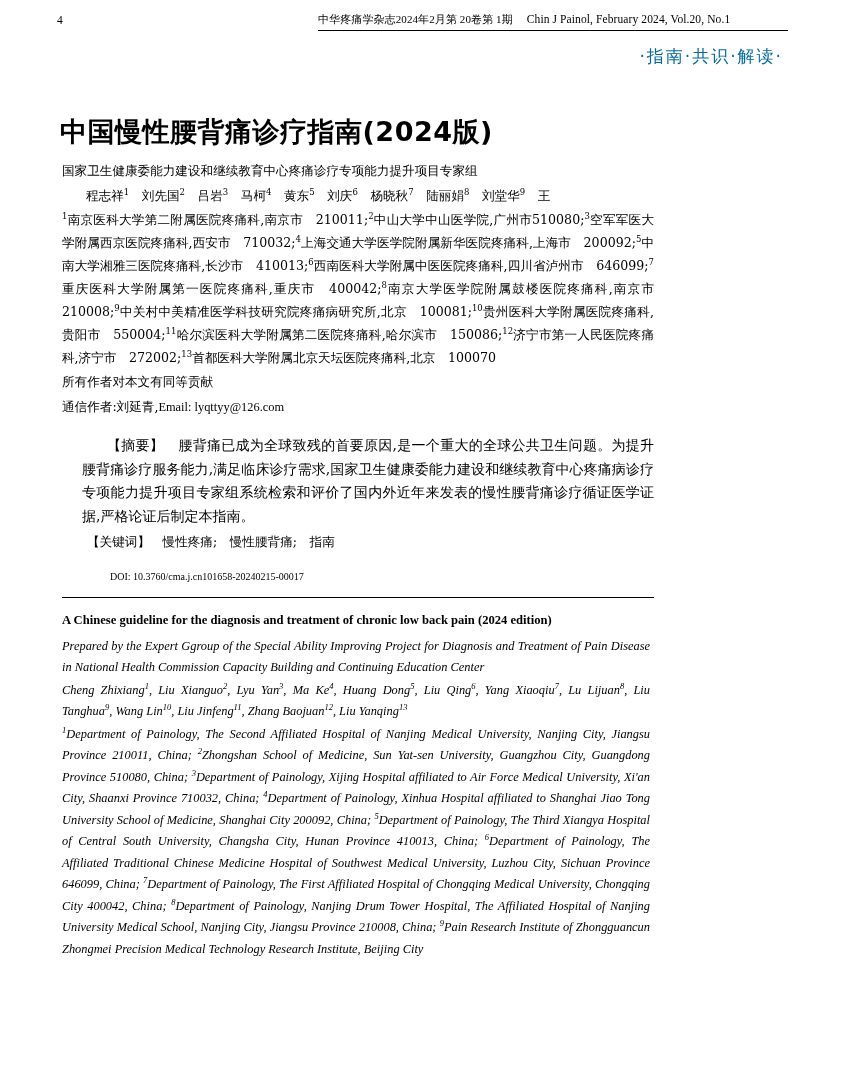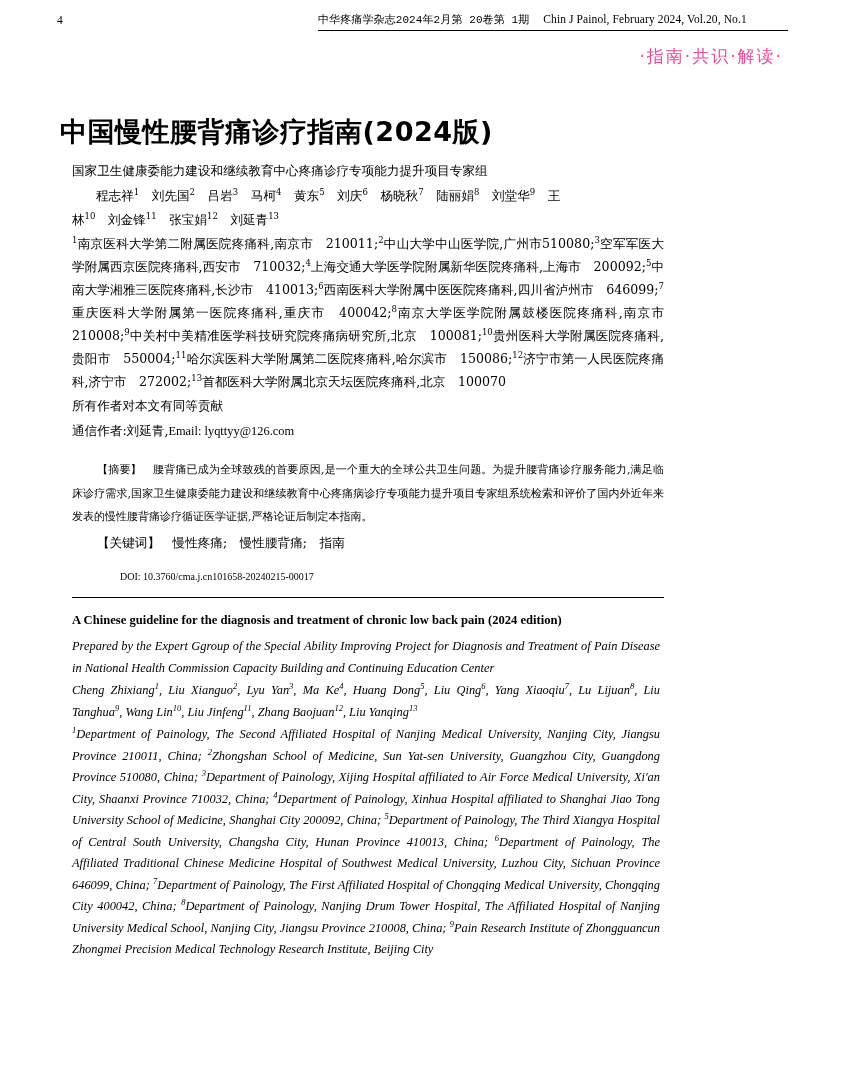--- a/index.html
+++ b/index.html
@@ -40,21 +40,21 @@
   .rh-center {
     position: absolute;
     left: 318px;
     top: 2px;
     width: 470px;
     font-size: 11.5px;
     letter-spacing: 0.1px;
     white-space: nowrap;
   }
   .rh-center .cn {
-    font-family: Liberation Mono, monospace;
+    font-family: Liberation Serif, serif;
     font-size: 11px;
   }
   .rh-center .en {
     font-family: "Liberation Serif", serif;
     font-size: 11.5px;
     margin-left: 14px;
   }
   .rh-rule {
     position: absolute;
     left: 318px;
@@ -63,38 +63,38 @@
     border-bottom: 1px solid #000;
   }
   
   .category {
     position: absolute;
     top: 45px;
     right: 62px;
     font-family: "DejaVu Sans", sans-serif;
     font-size: 17px;
     letter-spacing: 2px;
-    color: #ec4899;
+    color: #0369a1;
   }
   
   .title {
     position: absolute;
     top: 96px;
     left: 60px;
     width: 730px;
     font-family: "DejaVu Sans", sans-serif;
     font-size: 27px;
     font-weight: 700;
     letter-spacing: 0.5px;
   }
   
   .content {
     position: absolute;
     top: 160px;
-    left: 72px;
+    left: 62px;
     width: 592px;
   }
   .group-line {
     font-family: "DejaVu Serif", serif;
     font-size: 12.6px;
     line-height: 22px;
     margin-bottom: 2px;
   }
   .authors {
     font-family: "DejaVu Serif", serif;
@@ -121,25 +121,26 @@
     line-height: 23.5px;
     margin-top: 1px;
   }
   .meta .latin {
     font-family: "Liberation Serif", serif;
     font-size: 12.4px;
   }
   .abstract {
     margin-top: 15px;
     font-family: "DejaVu Serif", serif;
-    font-size: 11px;
+    font-size: 14px;
     line-height: 23.5px;
     text-align: justify;
     text-justify: inter-ideograph;
     text-indent: 25px;
+    margin-left: 20px;
   }
   .keywords {
     margin-top: 2px;
     font-family: "DejaVu Serif", serif;
     font-size: 12.6px;
     line-height: 23.5px;
     text-indent: 25px;
   }
   .doi {
     margin-top: 13px;
@@ -195,23 +196,20 @@
 
   <h1 class="title">中国慢性腰背痛诊疗指南(2024版)</h1>
 
   <div class="content">
 
     <div class="group-line">国家卫生健康委能力建设和继续教育中心疼痛诊疗专项能力提升项目专家组</div>
 
     <div class="authors">
       程志祥<sup>1</sup>　刘先国<sup>2</sup>　吕岩<sup>3</sup>　马柯<sup>4</sup>　黄东<sup>5</sup>　刘庆<sup>6</sup>　杨晓秋<sup>7</sup>　陆丽娟<sup>8</sup>　刘堂华<sup>9</sup>　王
     </div>
-    <div class="authors" style="text-indent:0">
-      林<sup>10</sup>　刘金锋<sup>11</sup>　张宝娟<sup>12</sup>　刘延青<sup>13</sup>
-    </div>
 
     <div class="affil">
       <sup>1</sup>南京医科大学第二附属医院疼痛科,南京市　210011;<sup>2</sup>中山大学中山医学院,广州市510080;<sup>3</sup>空军军医大学附属西京医院疼痛科,西安市　710032;<sup>4</sup>上海交通大学医学院附属新华医院疼痛科,上海市　200092;<sup>5</sup>中南大学湘雅三医院疼痛科,长沙市　410013;<sup>6</sup>西南医科大学附属中医医院疼痛科,四川省泸州市　646099;<sup>7</sup>重庆医科大学附属第一医院疼痛科,重庆市　400042;<sup>8</sup>南京大学医学院附属鼓楼医院疼痛科,南京市　210008;<sup>9</sup>中关村中美精准医学科技研究院疼痛病研究所,北京　100081;<sup>10</sup>贵州医科大学附属医院疼痛科,贵阳市　550004;<sup>11</sup>哈尔滨医科大学附属第二医院疼痛科,哈尔滨市　150086;<sup>12</sup>济宁市第一人民医院疼痛科,济宁市　272002;<sup>13</sup>首都医科大学附属北京天坛医院疼痛科,北京　100070
     </div>
 
     <div class="meta">所有作者对本文有同等贡献</div>
     <div class="meta">
       通信作者:刘延青,<span class="latin">Email: lyqttyy@126.com</span>
     </div>
 

